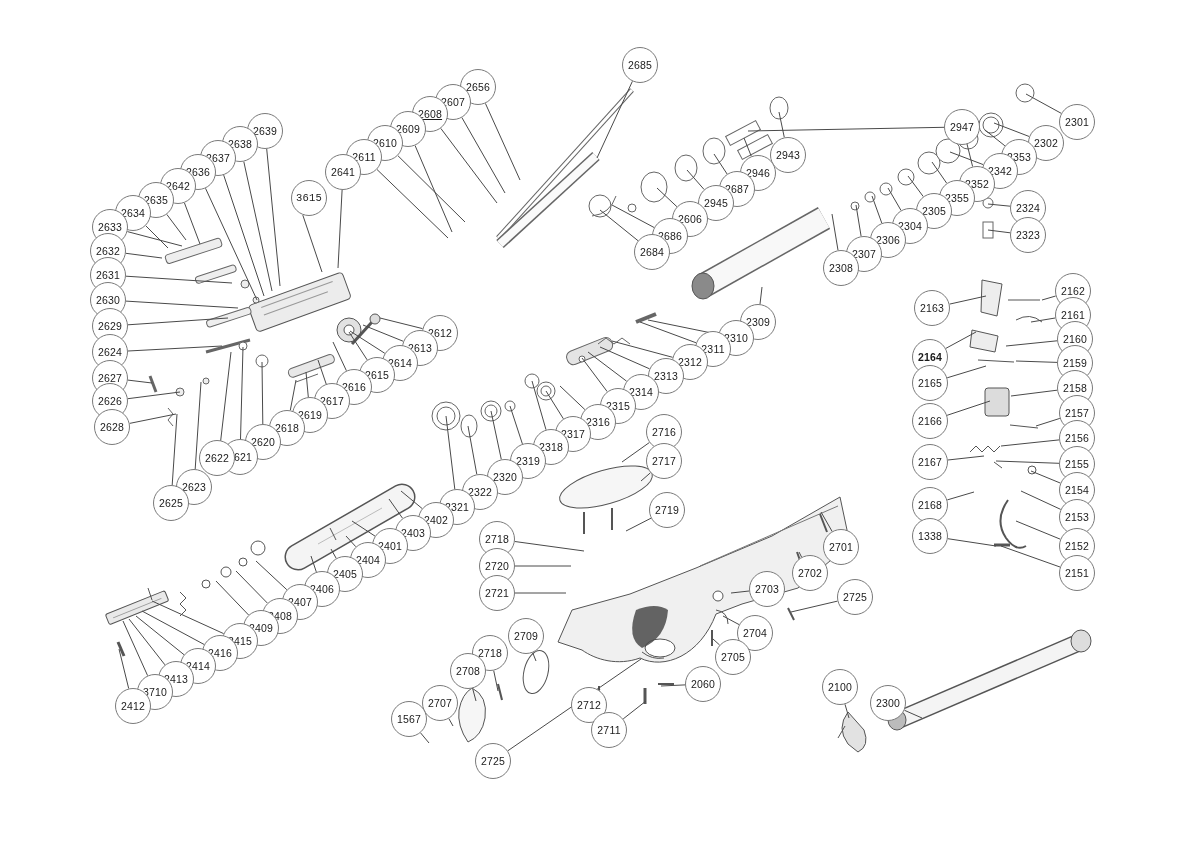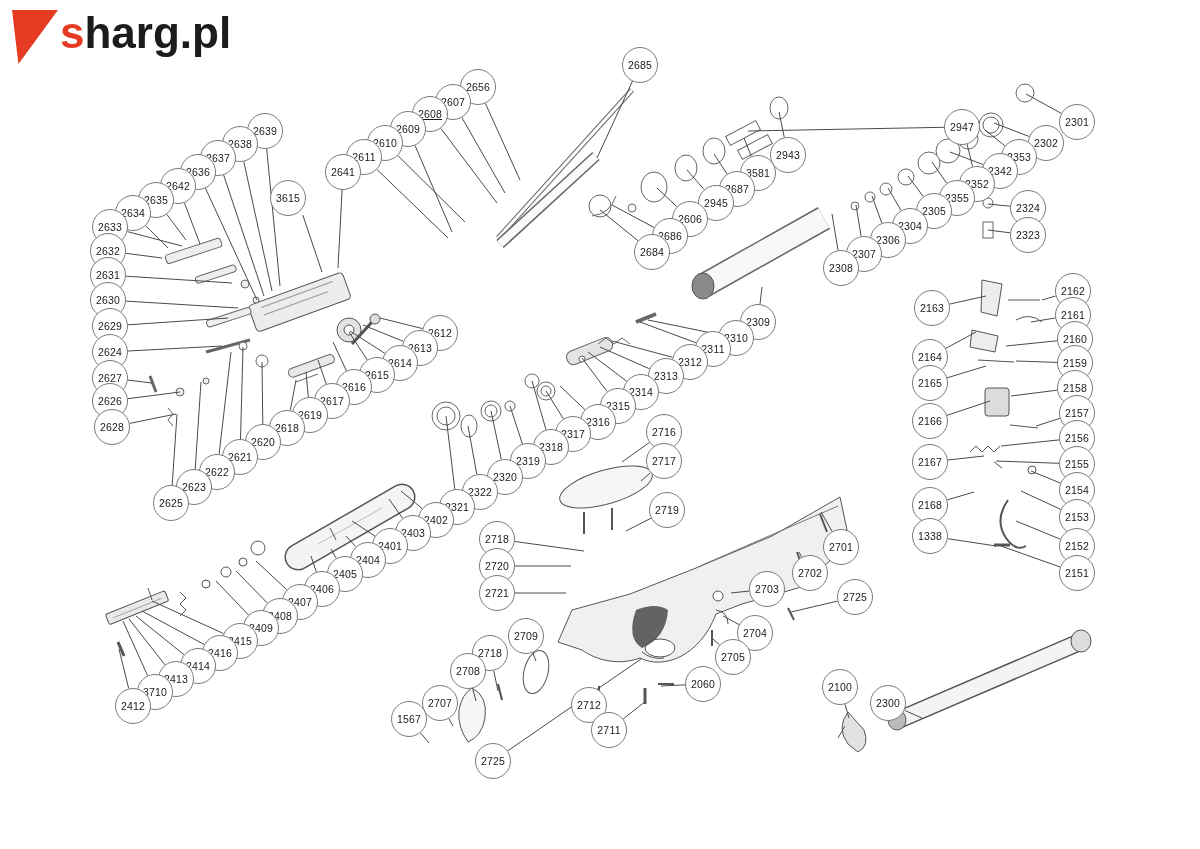--- a/index.html
+++ b/index.html
@@ -327,21 +327,21 @@
 
   <div id="callout-layer">
       <div class="callout" style="left: 622px; top: 47px;">2685</div>
       <div class="callout" style="left: 460px; top: 69px;">2656</div>
       <div class="callout" style="left: 435px; top: 84px;">2607</div>
       <div class="callout" style="left: 412px; top: 96px; text-decoration: underline;">2608</div>
       <div class="callout" style="left: 390px; top: 111px;">2609</div>
       <div class="callout" style="left: 367px; top: 125px;">2610</div>
       <div class="callout" style="left: 346px; top: 139px;">2611</div>
       <div class="callout" style="left: 325px; top: 154px;">2641</div>
-      <div class="callout" style="left: 270px; top: 180px;">3615</div>
+      <div class="callout" style="left: 291px; top: 180px; font-family: Liberation Mono, monospace;">3615</div>
       <div class="callout" style="left: 247px; top: 113px;">2639</div>
       <div class="callout" style="left: 222px; top: 126px;">2638</div>
       <div class="callout" style="left: 200px; top: 140px;">2637</div>
       <div class="callout" style="left: 180px; top: 154px;">2636</div>
       <div class="callout" style="left: 160px; top: 168px;">2642</div>
       <div class="callout" style="left: 138px; top: 182px;">2635</div>
       <div class="callout" style="left: 115px; top: 195px;">2634</div>
       <div class="callout" style="left: 92px; top: 209px;">2633</div>
       <div class="callout" style="left: 90px; top: 233px;">2632</div>
       <div class="callout" style="left: 90px; top: 257px;">2631</div>
@@ -354,26 +354,26 @@
       <div class="callout" style="left: 422px; top: 315px;">2612</div>
       <div class="callout" style="left: 402px; top: 330px;">2613</div>
       <div class="callout" style="left: 382px; top: 345px;">2614</div>
       <div class="callout" style="left: 359px; top: 357px;">2615</div>
       <div class="callout" style="left: 336px; top: 369px;">2616</div>
       <div class="callout" style="left: 314px; top: 383px;">2617</div>
       <div class="callout" style="left: 292px; top: 397px;">2619</div>
       <div class="callout" style="left: 269px; top: 410px;">2618</div>
       <div class="callout" style="left: 245px; top: 424px;">2620</div>
       <div class="callout" style="left: 222px; top: 439px;">2621</div>
-      <div class="callout" style="left: 199px; top: 454px;">2622</div>
+      <div class="callout" style="left: 199px; top: 440px;">2622</div>
       <div class="callout" style="left: 176px; top: 469px;">2623</div>
       <div class="callout" style="left: 153px; top: 485px;">2625</div>
       <div class="callout" style="left: 944px; top: 109px;">2947</div>
       <div class="callout" style="left: 770px; top: 137px;">2943</div>
-      <div class="callout" style="left: 740px; top: 155px;">3581</div>
+      <div class="callout" style="left: 740px; top: 155px;">2946</div>
       <div class="callout" style="left: 719px; top: 171px;">2687</div>
       <div class="callout" style="left: 698px; top: 185px;">2945</div>
       <div class="callout" style="left: 672px; top: 201px;">2606</div>
       <div class="callout" style="left: 652px; top: 218px;">2686</div>
       <div class="callout" style="left: 634px; top: 234px;">2684</div>
       <div class="callout" style="left: 1059px; top: 104px;">2301</div>
       <div class="callout" style="left: 1028px; top: 125px;">2302</div>
       <div class="callout" style="left: 1001px; top: 139px;">2353</div>
       <div class="callout" style="left: 982px; top: 153px;">2342</div>
       <div class="callout" style="left: 959px; top: 166px;">2352</div>
@@ -393,21 +393,21 @@
       <div class="callout" style="left: 623px; top: 374px;">2314</div>
       <div class="callout" style="left: 600px; top: 388px;">2315</div>
       <div class="callout" style="left: 580px; top: 404px;">2316</div>
       <div class="callout" style="left: 555px; top: 416px;">2317</div>
       <div class="callout" style="left: 533px; top: 429px;">2318</div>
       <div class="callout" style="left: 510px; top: 443px;">2319</div>
       <div class="callout" style="left: 487px; top: 459px;">2320</div>
       <div class="callout" style="left: 462px; top: 474px;">2322</div>
       <div class="callout" style="left: 439px; top: 489px;">2321</div>
       <div class="callout" style="left: 914px; top: 290px;">2163</div>
-      <div class="callout" style="left: 912px; top: 339px;">2164</div>
+      <div class="callout" style="left: 912px; top: 339px; font-weight: bold;">2164</div>
       <div class="callout" style="left: 912px; top: 365px;">2165</div>
       <div class="callout" style="left: 912px; top: 403px;">2166</div>
       <div class="callout" style="left: 912px; top: 444px;">2167</div>
       <div class="callout" style="left: 912px; top: 487px; text-align: center;">2168</div>
       <div class="callout" style="left: 912px; top: 518px;">1338</div>
       <div class="callout" style="left: 1055px; top: 273px;">2162</div>
       <div class="callout" style="left: 1055px; top: 297px;">2161</div>
       <div class="callout" style="left: 1057px; top: 321px;">2160</div>
       <div class="callout" style="left: 1057px; top: 345px;">2159</div>
       <div class="callout" style="left: 1057px; top: 370px;">2158</div>
@@ -452,19 +452,15 @@
       <div class="callout" style="left: 391px; top: 701px;">1567</div>
       <div class="callout" style="left: 571px; top: 687px;">2712</div>
       <div class="callout" style="left: 591px; top: 712px;">2711</div>
       <div class="callout" style="left: 685px; top: 666px;">2060</div>
       <div class="callout" style="left: 475px; top: 743px;">2725</div>
       <div class="callout" style="left: 822px; top: 669px;">2100</div>
       <div class="callout" style="left: 870px; top: 685px;">2300</div>
     </div>
 
   <div class="brand">
-    <div class="logo">
-      <span class="tri"></span>
-      <span class="logo-text"><span class="logo-s">s</span><span>harg.pl</span></span>
-    </div>
   </div>
 
 </div>
 
 </body></html>

